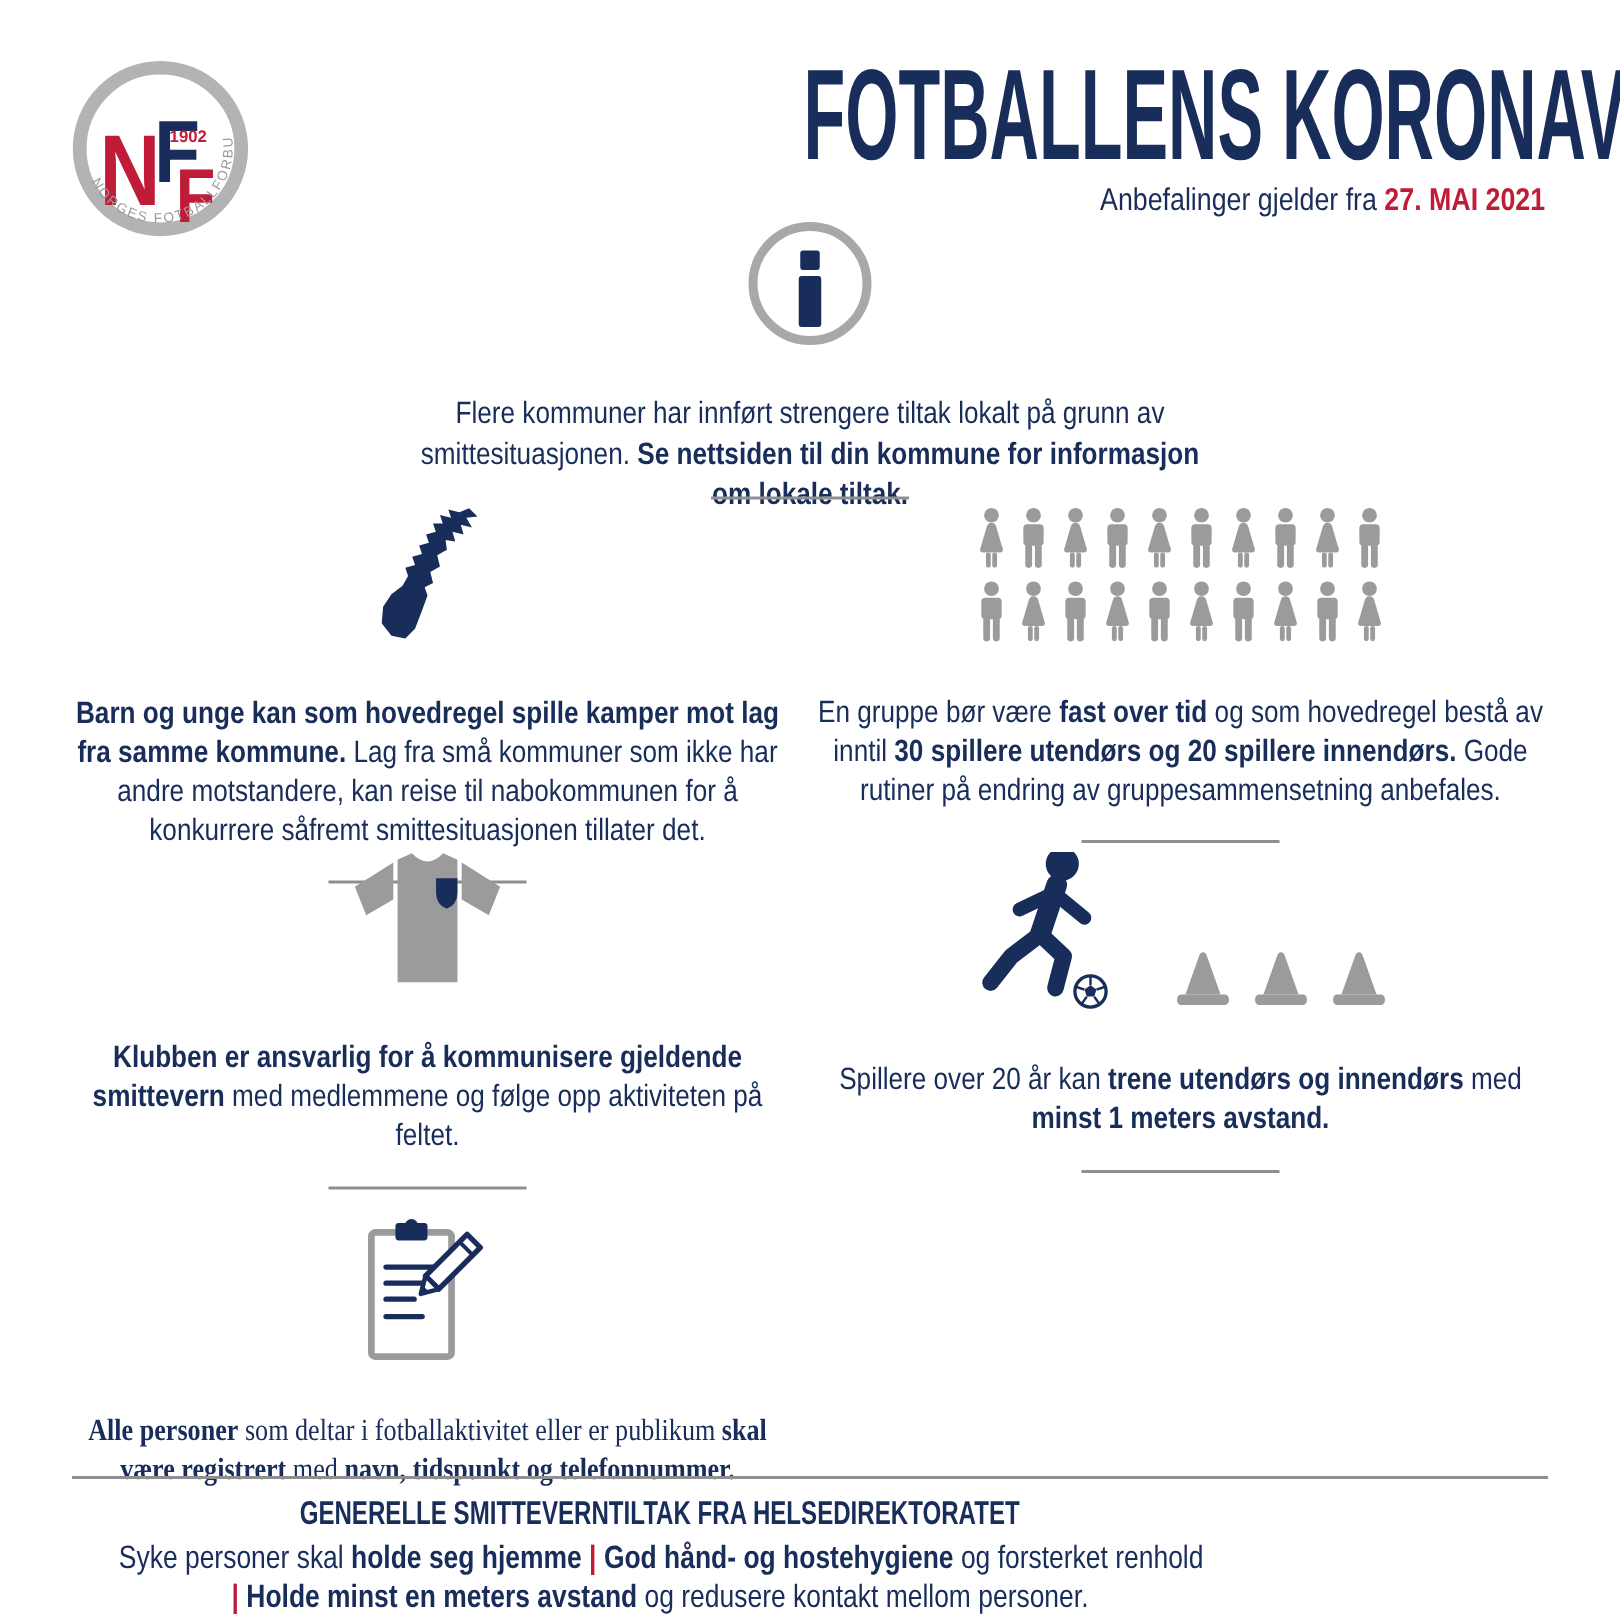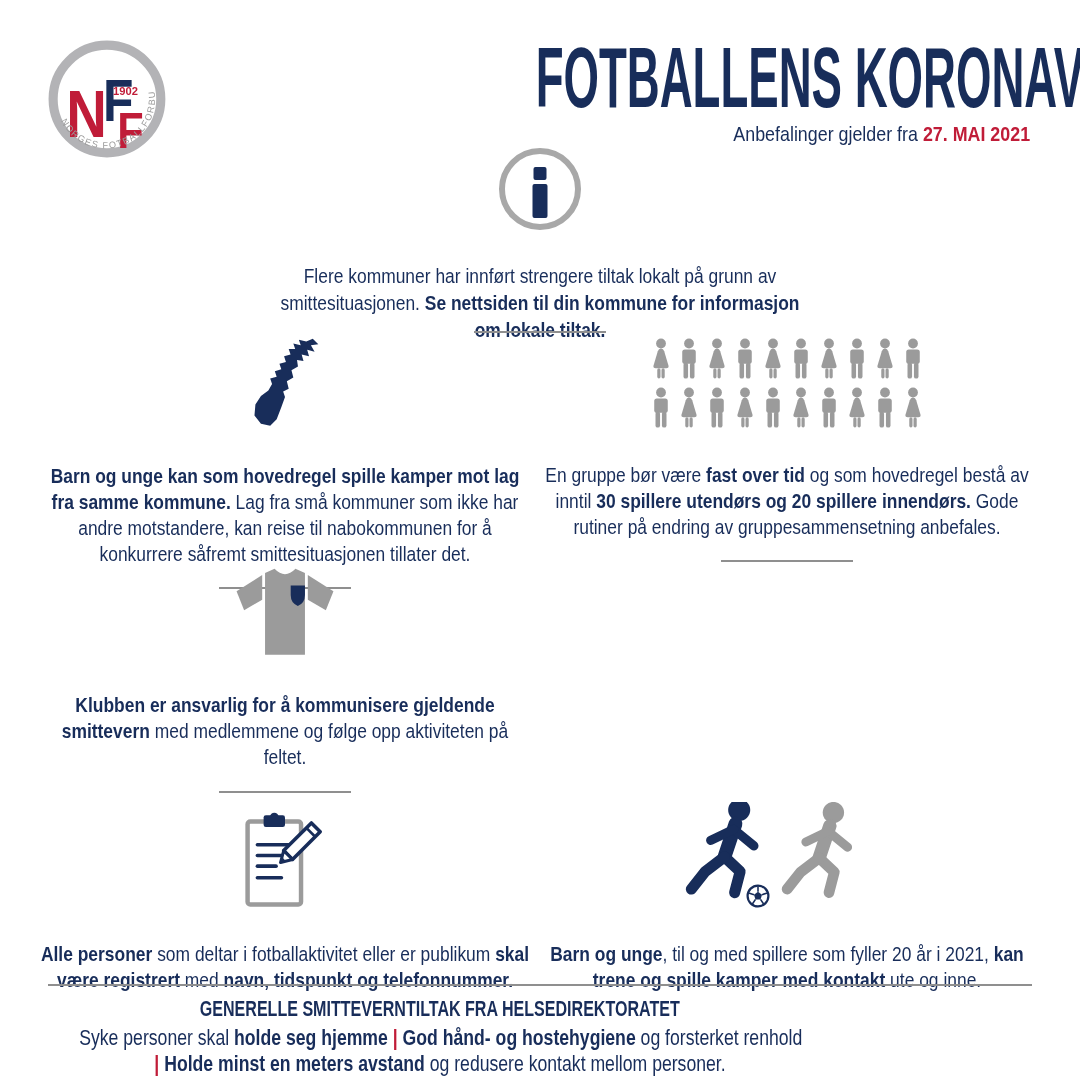--- a/index.html
+++ b/index.html
@@ -51,21 +51,21 @@
   .cell { position:absolute; width:490px; display:flex; flex-direction:column; align-items:center; }
   .cell .icon-box { display:flex; align-items:flex-end; justify-content:center; }
   .cell-text {
     width:576px; text-align:center; font-size:20.5px; line-height:1.27;
     transform:scaleX(0.85); transform-origin:center top;
   }
   .cell-rule { margin-top:auto; width:132px; border-top:2px solid var(--rule); }
 
   .r1 { top:338px; height:212px; } .r1 .icon-box { height:96px; margin-bottom:10px; }
   .r2 { top:562px; height:204px;justify-content:center; } .r2 .icon-box { height:96px; margin-top:32px; margin-bottom:12px; }
-  .r3 { top:806px; height:172px; } .r3 .icon-box { height:96px; margin-top:6px; margin-bottom:12px; }
+  .r3 { top:806px; height:172px;font-family:Liberation Serif, serif; } .r3 .icon-box { height:96px; margin-top:6px; margin-bottom:12px; }
   .cl { left:40px; } .cr { left:542px; }
 
   
   .people { display:flex; flex-direction:column; gap:5px; }
   .people-row { display:flex; gap:4px; }
   .person { width:24px; height:44px; fill:var(--gray); }
 
   
   .footer-line { position:absolute; top:984px; left:48px; right:48px;
                  border-top:2px solid var(--rule); }
@@ -246,20 +246,33 @@
           <path d="M84,8 L111,25 L103,45 L84,34 Z"></path>
           <path d="M39,6 L49,1.5 Q60,13 71,1.5 L81,6 L81,92 L39,92 Z"></path>
         </g>
         <path d="M66,19 h15 v10 q0,8.5 -7.5,11.5 q-7.5,-3 -7.5,-11.5 Z" fill="#182d5a"></path>
       </svg>
     </div>
     <p class="cell-text"><span class="b">Klubben er ansvarlig for å kommunisere gjeldende smittevern</span><span> med medlemmene og følge opp aktiviteten på feltet.</span></p>
     <div class="cell-rule"></div>
   </section>
 
+  <section class="cell r2 cr">
+    <div class="icon-box">
+      <svg width="300" height="106" viewBox="0 0 300 106">
+        <use href="#sym-runner" transform="translate(16,-4) scale(0.92)" width="100" height="120" style="color:#182d5a"></use>
+        <use href="#sym-ball" transform="translate(90,93)" width="24" height="24" x="-12" y="-12" style="color:#182d5a"></use>
+        <use href="#sym-cone" transform="translate(142,64) scale(1.15)" width="40" height="34" fill="#9b9b9b"></use>
+        <use href="#sym-cone" transform="translate(194,64) scale(1.15)" width="40" height="34" fill="#9b9b9b"></use>
+        <use href="#sym-cone" transform="translate(246,64) scale(1.15)" width="40" height="34" fill="#9b9b9b"></use>
+      </svg>
+    </div>
+    <p class="cell-text"><span>Spillere over 20 år kan </span><span class="b">trene utendørs og innendørs</span><span> med </span><span class="b">minst 1 meters avstand.</span></p>
+    <div class="cell-rule"></div>
+  </section>
 
   <section class="cell r3 cl">
     <div class="icon-box">
       <svg width="90" height="98" viewBox="0 0 100 110">
         <rect x="8" y="13" width="60" height="93" rx="3" fill="#ffffff" stroke="#9b9b9b" stroke-width="5"></rect>
         <circle cx="38" cy="8" r="5" fill="#182d5a"></circle>
         <rect x="26" y="6" width="24" height="13" rx="2.5" fill="#182d5a"></rect>
         <g stroke="#182d5a" stroke-width="4" stroke-linecap="round">
           <path d="M19,39 H57"></path>
             <path d="M19,51 H57"></path>
@@ -270,30 +283,20 @@
           <rect x="2" y="-7" width="44" height="14" fill="#ffffff" stroke="#182d5a" stroke-width="4" stroke-linejoin="round"></rect>
           <path d="M46,-7 L58,0 L46,7 Z" fill="#ffffff" stroke="#182d5a" stroke-width="3.4" stroke-linejoin="round"></path>
           <path d="M52.5,-3.2 L58,0 L52.5,3.2 Z" fill="#182d5a"></path>
           <path d="M10,-7 L10,7" stroke="#182d5a" stroke-width="3"></path>
         </g>
       </svg>
     </div>
     <p class="cell-text"><span class="b">Alle personer</span><span> som deltar i fotballaktivitet eller er publikum </span><span class="b">skal være registrert</span><span> med </span><span class="b">navn, tidspunkt og telefonnummer.</span></p>
   </section>
 
-  <section class="cell r3 cr">
-    <div class="icon-box">
-      <svg width="210" height="106" viewBox="0 0 210 106">
-        <use href="#sym-runner" transform="translate(2,-4) scale(0.92)" width="100" height="120" style="color:#182d5a"></use>
-        <use href="#sym-ball" transform="translate(76,94)" width="24" height="24" x="-12" y="-12" style="color:#182d5a"></use>
-        <use href="#sym-runner" transform="translate(98,-1) scale(0.89)" width="100" height="120" style="color:#9b9b9b"></use>
-      </svg>
-    </div>
-    <p class="cell-text"><span class="b">Barn og unge</span><span>, til og med spillere som fyller 20 år i 2021, </span><span class="b">kan trene og spille kamper med kontakt</span><span> ute og inne.</span></p>
-  </section>
 
   <div class="footer-line"></div>
   <div class="footer">
     <span class="footer-heading">GENERELLE SMITTEVERNTILTAK FRA HELSEDIREKTORATET</span>
     <div class="footer-text">
       <span class="fline"><span>Syke personer skal </span><span class="b">holde seg hjemme </span><span class="b r">| </span><span class="b">God hånd- og hostehygiene</span><span> og forsterket renhold</span></span>
       <span class="fline"><span class="b r">| </span><span class="b">Holde minst en meters avstand</span><span> og redusere kontakt mellom personer.</span></span>
     </div>
   </div>
 

